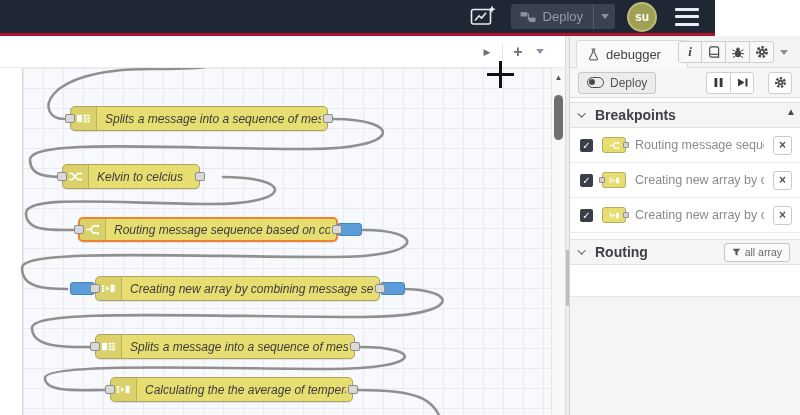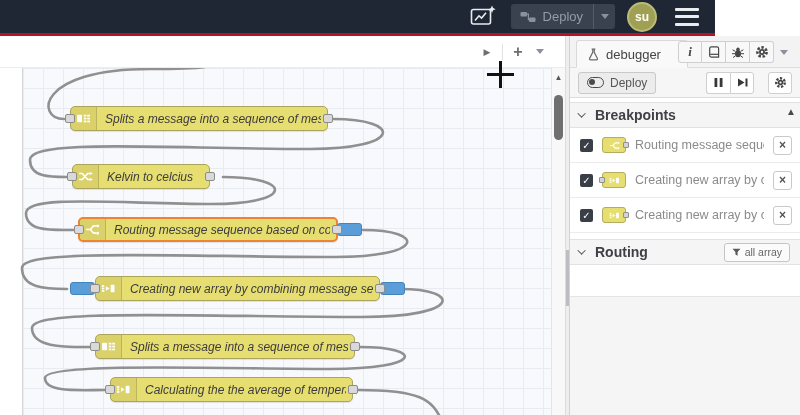--- a/index.html
+++ b/index.html
@@ -213,21 +213,21 @@
         <span class="nicon">
             <svg>
               <use href="#i-split"></use>
             </svg>
           </span>
         <span class="nlabel">Splits a message into a sequence of messages.</span>
         <span class="port pl"></span>
         <span class="port pr"></span>
       </div>
 
-      <div class="node" style="left:72px;top:128px;width:138px">
+      <div class="node" style="left:62px;top:128px;width:138px">
         <span class="nicon">
             <svg>
               <use href="#i-shuffle"></use>
             </svg>
           </span>
         <span class="nlabel">Kelvin to celcius</span>
         <span class="port pl"></span>
         <span class="port pr"></span>
       </div>
 

